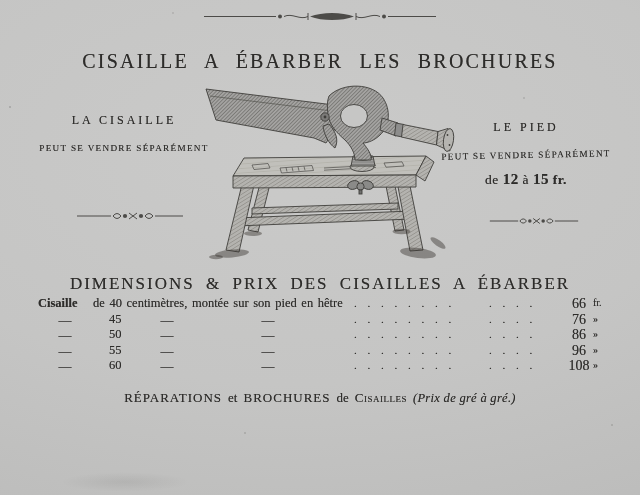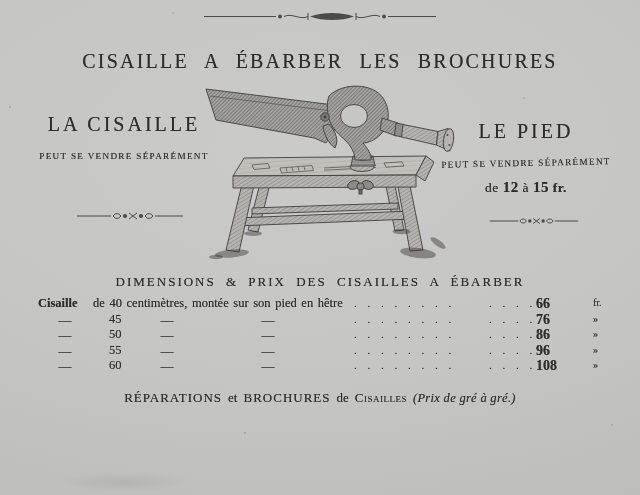--- a/index.html
+++ b/index.html
@@ -12,40 +12,40 @@
   .page *{box-sizing:border-box;}
   .abs{position:absolute;}
   .ctr{left:0;right:0;text-align:center;}
   .ink{color:#2d2c2a;text-shadow:0 0 .5px rgba(45,44,42,.55);}
 
   .title{top:37px;font-size:20px;letter-spacing:2.2px;word-spacing:9px;font-weight:400;}
 
   .note{position:absolute;text-align:center;}
   .note-left{left:28px;top:113px;width:192px;}
   .note-right{left:426px;top:120px;width:200px;}
-  .note-title{font-size:20px;letter-spacing:3px;}
+  .note-title{font-size:12px;letter-spacing:3px;}
   .note-sub{margin-top:15px;font-size:9.2px;letter-spacing:1.3px;}
   .note-right .note-sub{transform:rotate(-1.2deg);}
   .note-price{margin-top:11px;font-size:13.5px;letter-spacing:.5px;}
   .np-b{font-weight:bold;font-size:15px;}
   .np-u{font-weight:bold;font-size:13.5px;}
 
-  .section-heading{top:274px;font-size:13px;letter-spacing:2px;word-spacing:5px;}
+  .section-heading{top:274px;font-size:17px;letter-spacing:2px;word-spacing:5px;}
 
   .price-table{left:36px;top:296px;width:586px;height:80px;}
   .trow{position:absolute;left:0;width:586px;height:15px;font-size:12.5px;line-height:15px;white-space:nowrap;}
   .t-name{font-weight:bold;position:absolute;left:2px;}
   .t-desc{position:absolute;left:57px;word-spacing:1.5px;}
   .cdash{position:absolute;text-align:center;font-size:13px;}
   .c1{left:14px;width:30px;}
   .c3{left:116px;width:30px;}
   .c4{left:217px;width:30px;}
   .csize{position:absolute;left:73px;width:36px;}
   .leader{position:absolute;left:318px;width:180px;overflow:hidden;letter-spacing:4px;font-size:11px;white-space:pre;}
-  .t-price{position:absolute;left:500px;width:54px;text-align:left;font-weight:bold;font-size:14px;}
+  .t-price{position:absolute;left:516px;width:54px;text-align:center;font-weight:normal;font-size:14px;}
   .t-unit{position:absolute;left:557px;width:28px;font-size:10px;top:-1px;}
 
   .footer-line{top:390px;font-size:13px;}
   .f-caps{letter-spacing:1px;}
   .f-low{font-size:13px;}
   .f-sc{font-variant:small-caps;letter-spacing:.5px;}
   .f-it{font-style:italic;font-size:12.5px;letter-spacing:.3px;}
   .footer-line span{margin:0 3px;}
 
   .smudge{left:60px;top:472px;width:130px;height:20px;

